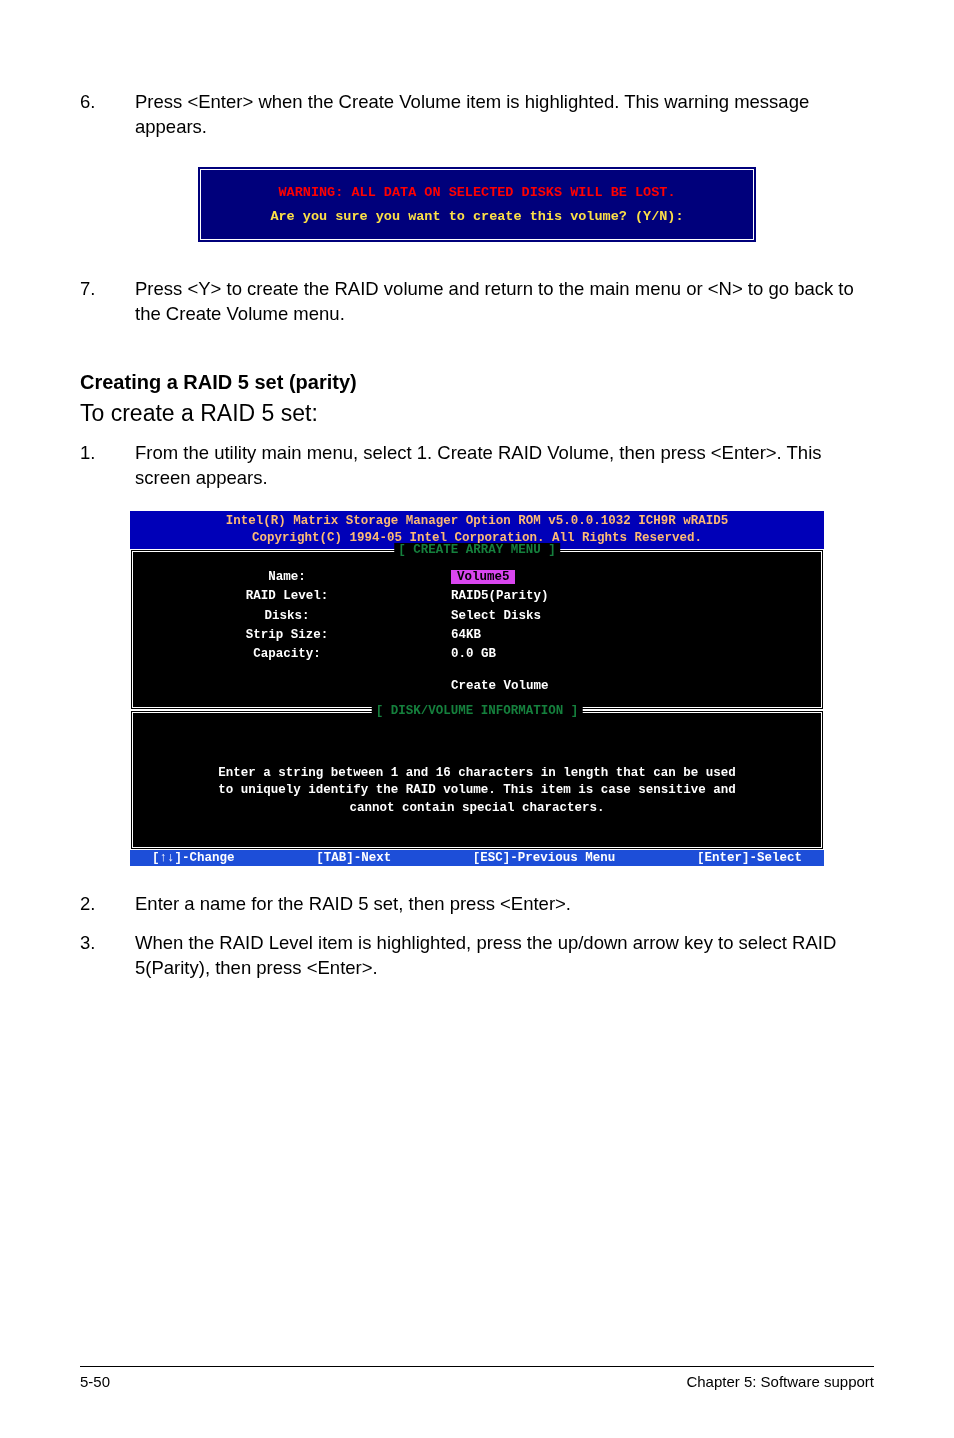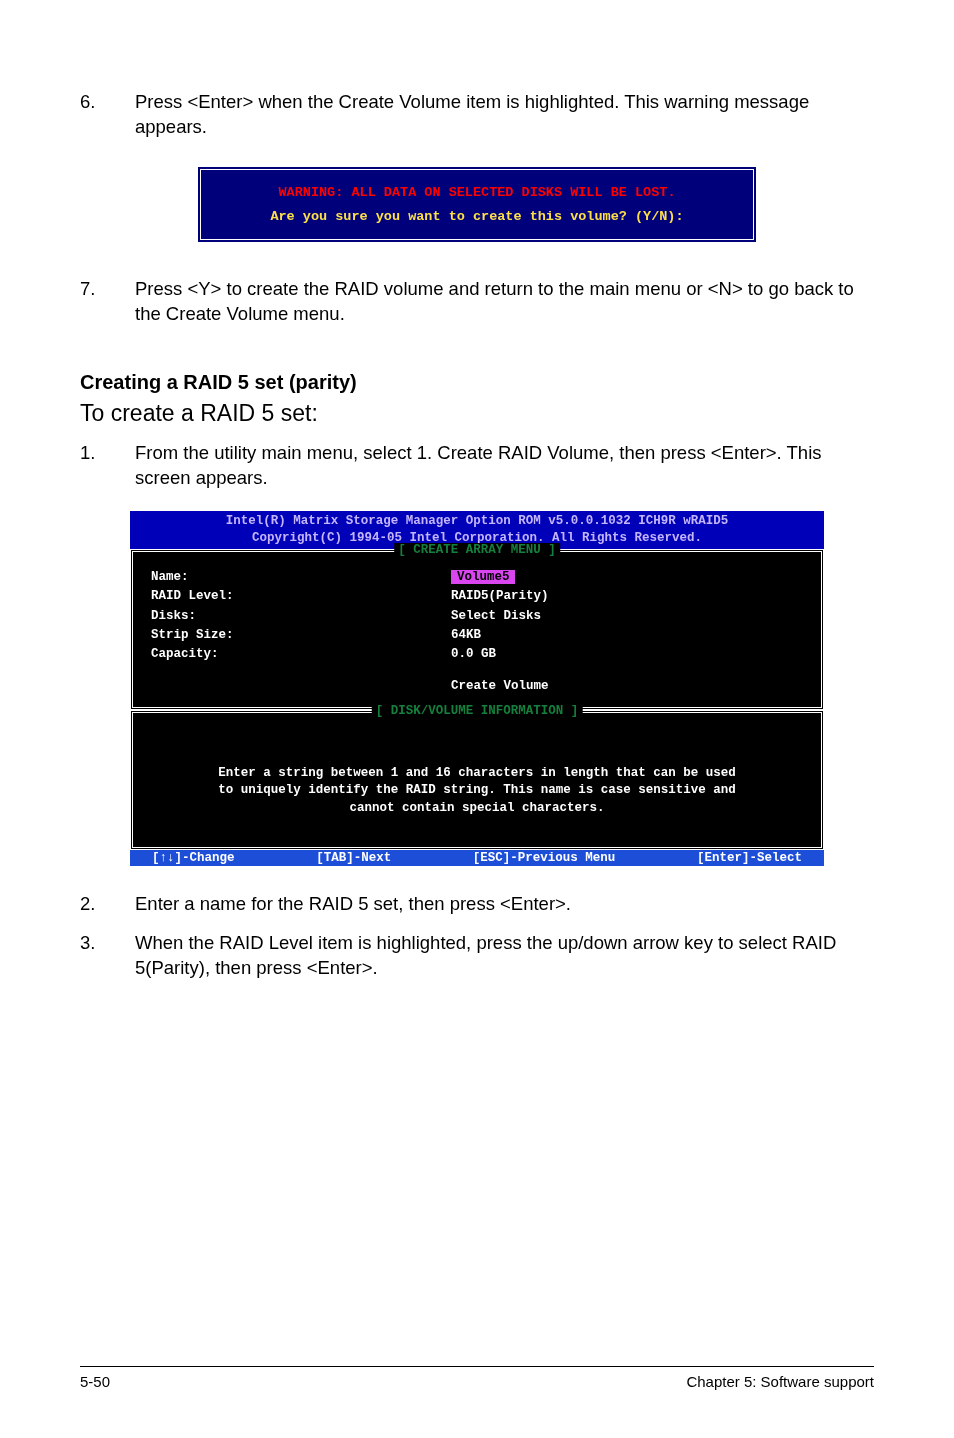--- a/index.html
+++ b/index.html
@@ -66,21 +66,21 @@
   .bios {
     width: 694px;
     background: #000;
     font-family: "Courier New", monospace;
     font-size: 12.5px;
     color: #fff;
     font-weight: bold;
   }
   .bios-header {
     background: #0000b8;
-    color: #c4b5fd;
+    color: #fdba74;
     text-align: center;
     padding: 2px 6px;
     line-height: 1.35;
   }
   .panel {
     border: 3px double #fff;
     margin: 0;
     position: relative;
     padding: 12px 18px 14px 18px;
   }
@@ -96,21 +96,21 @@
   }
   .fields {
     margin-top: 4px;
   }
   .frow {
     display: flex;
     line-height: 1.55;
   }
   .flabel {
     width: 46%;
-    text-align: left;
+    text-align: center;
     padding-right: 28px;
   }
   .fval { }
   .fval-selected { background: #d946ef; color: #000; padding: 0 6px; }
   .create-volume {
     text-align: left;
     padding-left: 46%;
     margin-top: 14px;
   }
   .panel-info {
@@ -200,21 +200,21 @@
             <div class="flabel">Capacity:</div>
             <div class="fval">0.0  GB</div>
           </div>
           <div class="create-volume">Create Volume</div>
         </div>
       </div>
       <div class="panel panel-info">
         <div class="panel-title">[ DISK/VOLUME INFORMATION ]</div>
         <div class="info-text">
           <div>Enter a string between 1 and 16 characters in length that can be used</div>
-          <div>to uniquely identify the RAID string. This name is case sensitive and</div>
+          <div>to uniquely identify the RAID volume. This item is case sensitive and</div>
           <div>cannot contain special characters.</div>
         </div>
       </div>
       <div class="bios-footer">
         <span>[↑↓]-Change</span>
         <span>[TAB]-Next</span>
         <span>[ESC]-Previous Menu</span>
         <span>[Enter]-Select</span>
       </div>
     </div>

